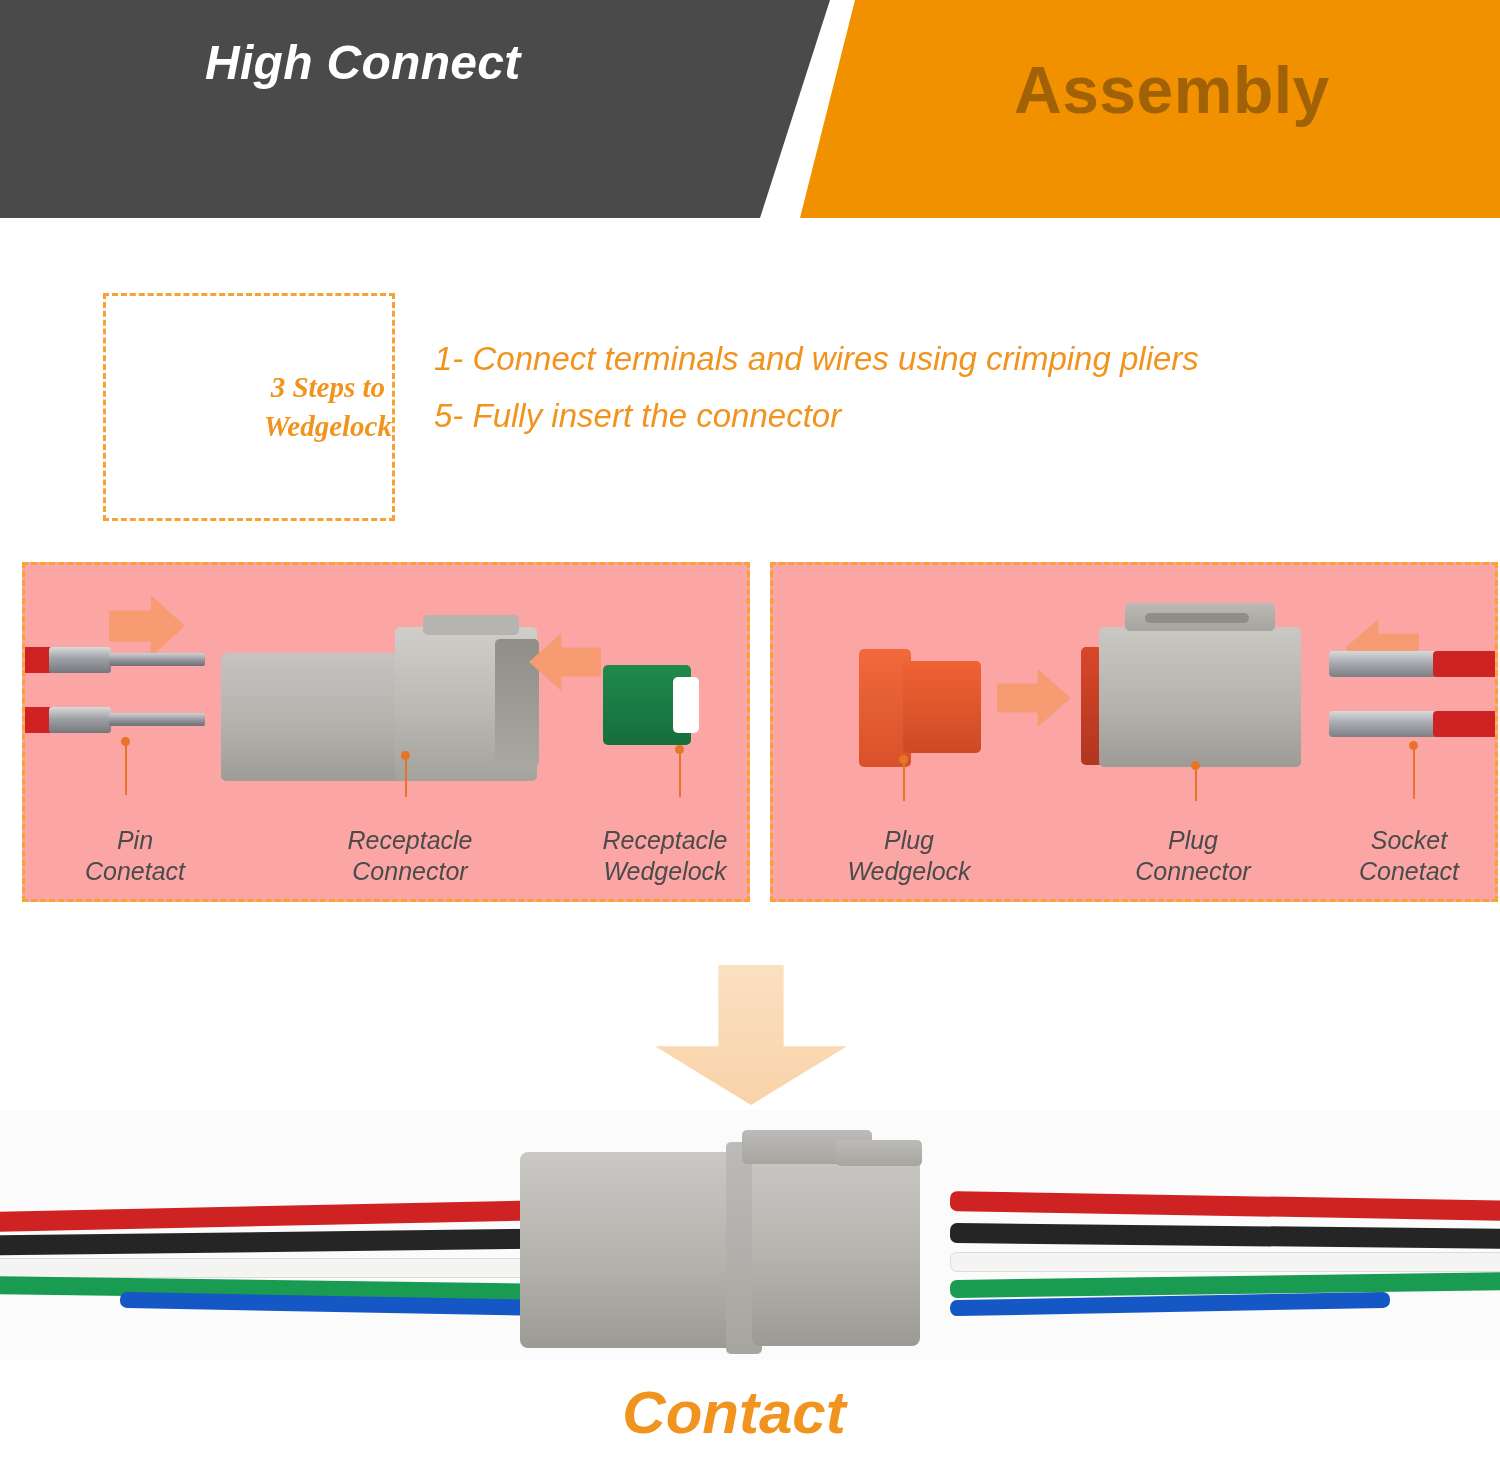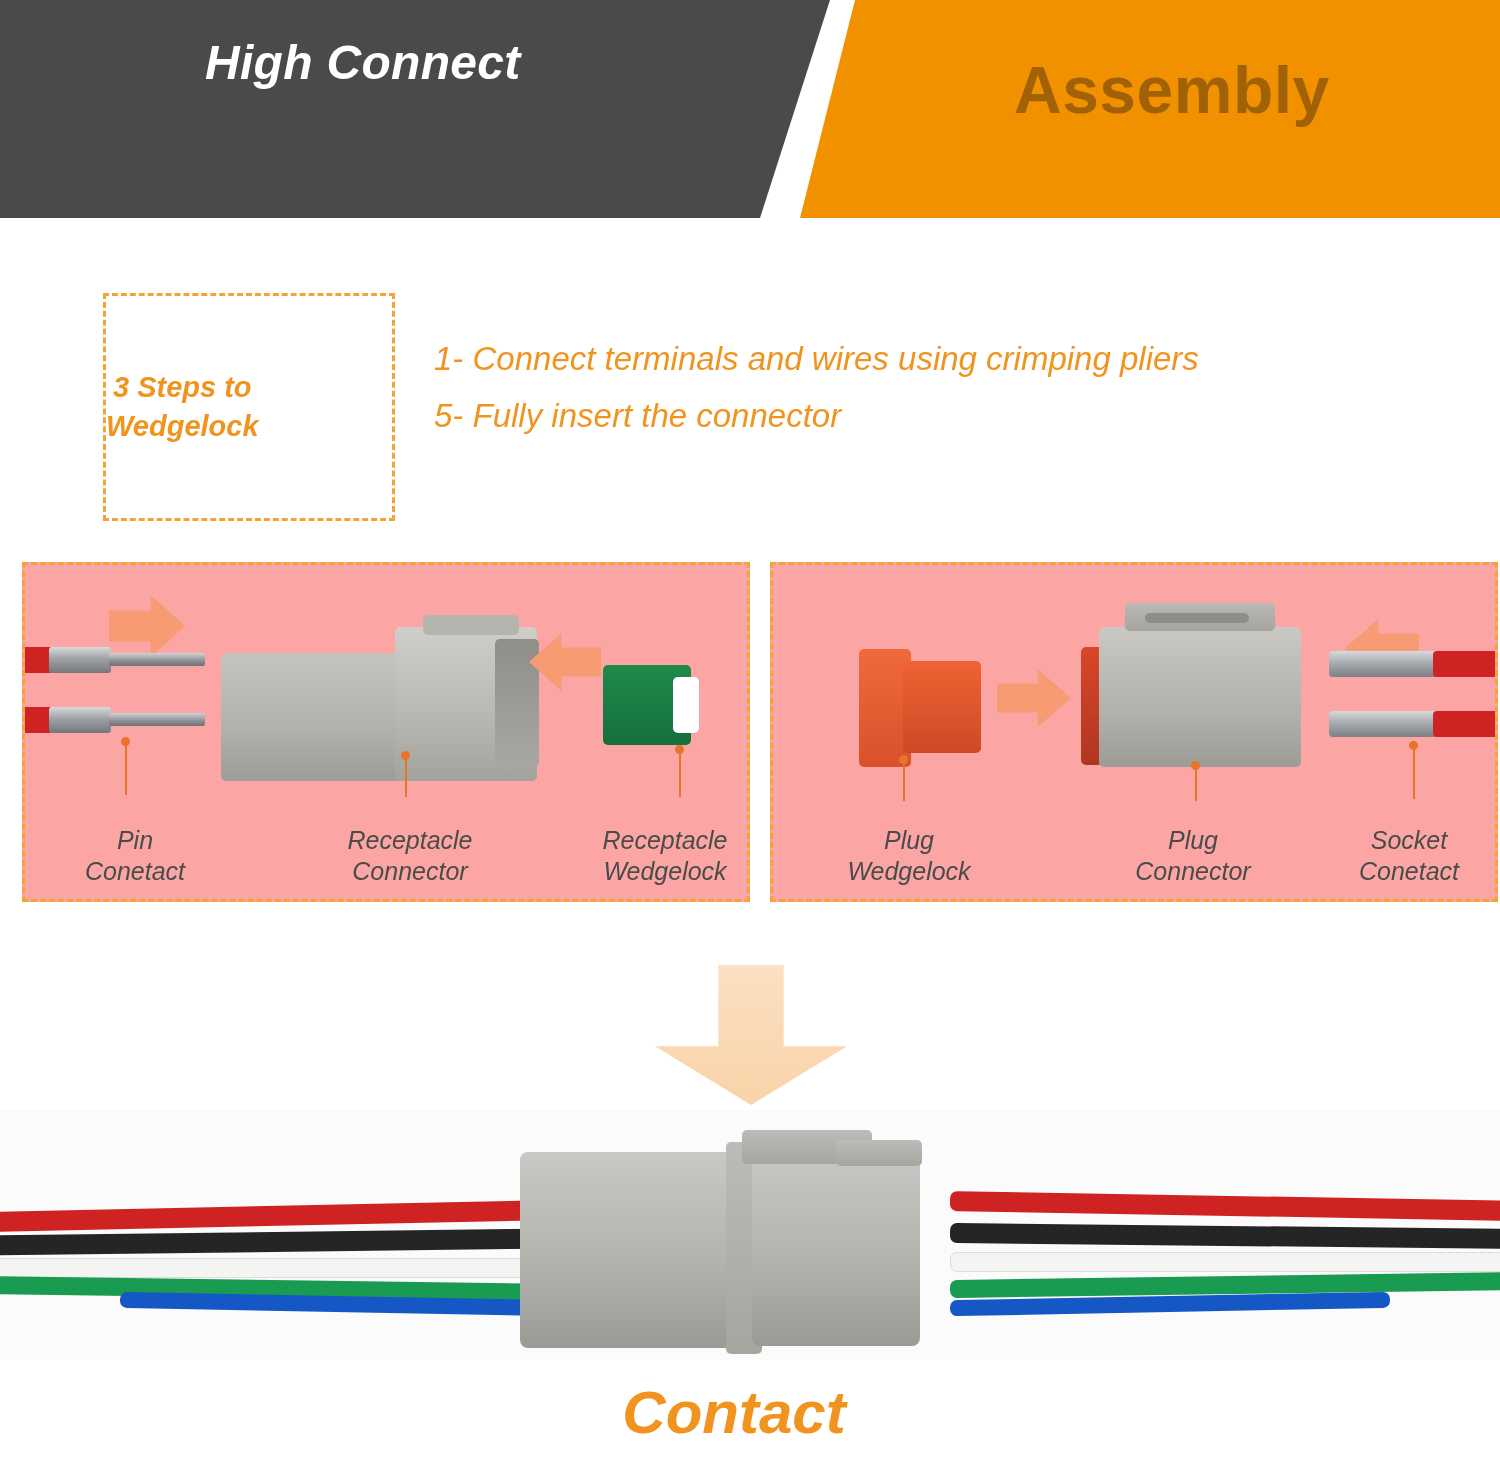--- a/index.html
+++ b/index.html
@@ -32,21 +32,21 @@
     position: absolute; left: 990px; top: 52px;
     color: #a16207; font-size: 66px; font-weight: bold; 
     letter-spacing: 0.5px;
     margin-left: 24px;
   }
 
   
   .steps-box {
     position: absolute; left: 103px; top: 293px; width: 292px; height: 228px;
     border: 3px dashed #f7a235;
-    display: flex; align-items: center; justify-content: flex-start;
+    display: flex; align-items: center; justify-content: flex-end; font-family: Liberation Serif, serif;
   }
   .steps-box-label {
     color: #f0941f; font-size: 29px; font-weight: bold; font-style: italic;
     text-align: center; line-height: 1.35;
   }
   .steps-list {
     position: absolute; left: 428px; top: 330px; width: 1060px; margin-left: 6px;
   }
   .steps-list div {
     color: #f0941f; font-size: 33px; font-style: italic; line-height: 1.73;

